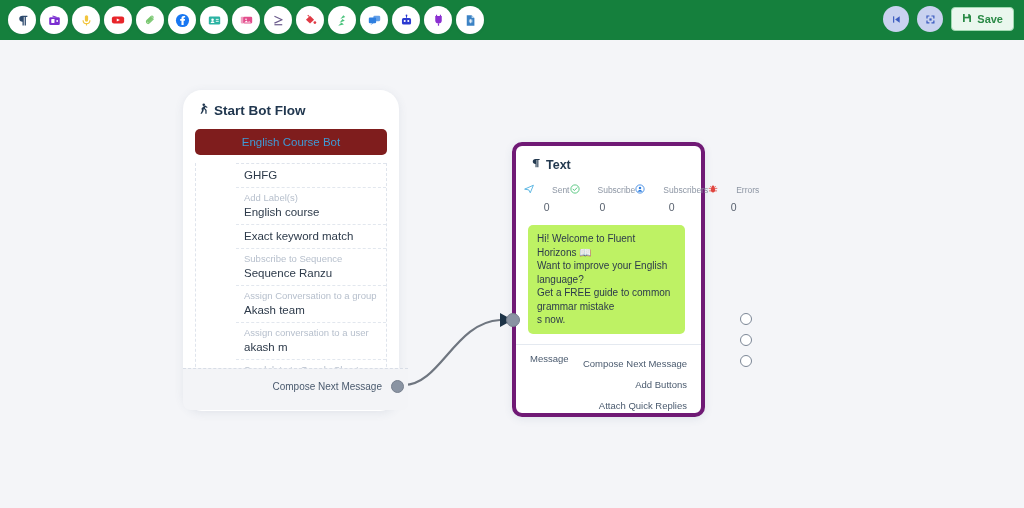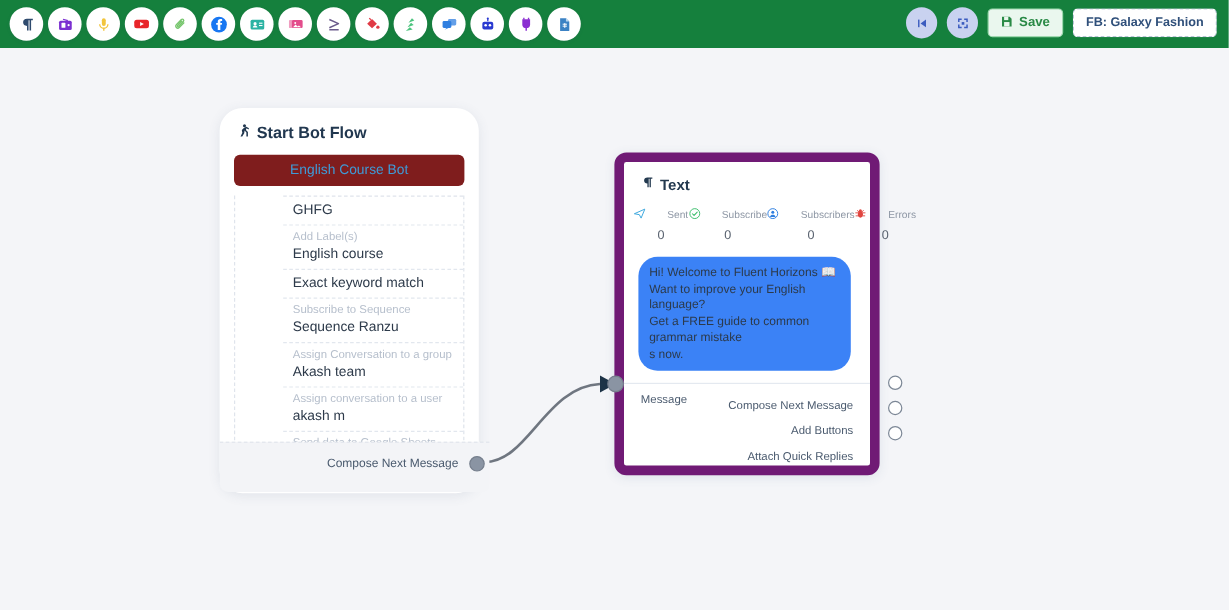--- a/index.html
+++ b/index.html
@@ -87,39 +87,39 @@
     position: absolute; right: 26px; top: 12px;
     font-size: 10px; color: #4a5a6e; white-space: nowrap;
   }
   .port-filled {
     position: absolute; width: 13px; height: 13px; border-radius: 50%;
     background: #8a94a3; border: 1px solid #767f8d;
   }
 
   
   .text-node {
-    position: absolute; left: 512px; top: 127px; width: 221px;
-    background: #ffffff; border: 8px solid #701a75; border-radius: 10px;
+    position: absolute; left: 512px; top: 142px; width: 193px;
+    background: #ffffff; border: 4px solid #701a75; border-radius: 10px;
     box-shadow: 0 2px 9px rgba(60,90,130,0.10);
   }
   .tn-title {
     display: flex; align-items: center; gap: 5px;
     padding: 11px 0 9px 14px;
     font-size: 12.5px; font-weight: bold; color: #23394f;
   }
   .tn-stats { display: flex; padding: 3px 8px 4px 8px; }
   .stat { flex: 1; text-align: center; }
   .stat-head {
     display: flex; align-items: center; justify-content: center; gap: 18px;
     font-size: 8.5px; color: #8d96a4; white-space: nowrap;
   }
   .stat-num { font-size: 10.5px; color: #59626f; margin-top: 5px; }
   .bubble {
     margin: 8px 16px 10px 12px;
-    background: #3b82f6; border-radius: 16px;
+    background: #bef264; border-radius: 5px;
     padding: 7px 9px;
     font-size: 10px; line-height: 13.5px; color: #2c3a4b;
   }
   .tn-sep { border-top: 1px solid #e4e9f0; margin: 0; }
   .tn-io { position: relative; padding: 9px 0 24px 0; min-height: 68px; }
   .io-in { position: absolute; left: 14px; top: 8px; font-size: 9.5px; color: #4a5a6e; }
   .io-outs { position: absolute; right: 14px; top: 8px; text-align: right; }
   .io-out { font-size: 9.5px; color: #4a5a6e; line-height: 21px; white-space: nowrap; }
   .port-open {
     position: absolute; width: 12px; height: 12px; border-radius: 50%;
@@ -275,23 +275,20 @@
       </div>
       <div class="save-btn">
         <span>
           <svg width="10" height="10" viewBox="0 0 16 16">
               <path d="M1.6 1.6h10.2l2.6 2.6v10.2H1.6z" fill="#2a8a46"></path>
               <rect x="4.4" y="1.6" width="5.6" height="4.4" fill="#eaf7ee"></rect>
               <rect x="4.4" y="8.6" width="7.2" height="5.8" fill="#eaf7ee"></rect>
             </svg>
         </span>
         <span>Save</span>
-      </div>
-      <div class="page-chip">
-        <span>FB: Galaxy Fashion</span>
       </div>
     </div>
   </div>
 
   <svg class="edge-layer">
     <path d="M 404 385 C 440 385, 455 322, 500 320" stroke="#6f7680" stroke-width="2.2" fill="none"></path>
     <path d="M 500 313 l 13 7 l -13 7 z" fill="#1d3347"></path>
   </svg>
 
   <div class="start-node">

